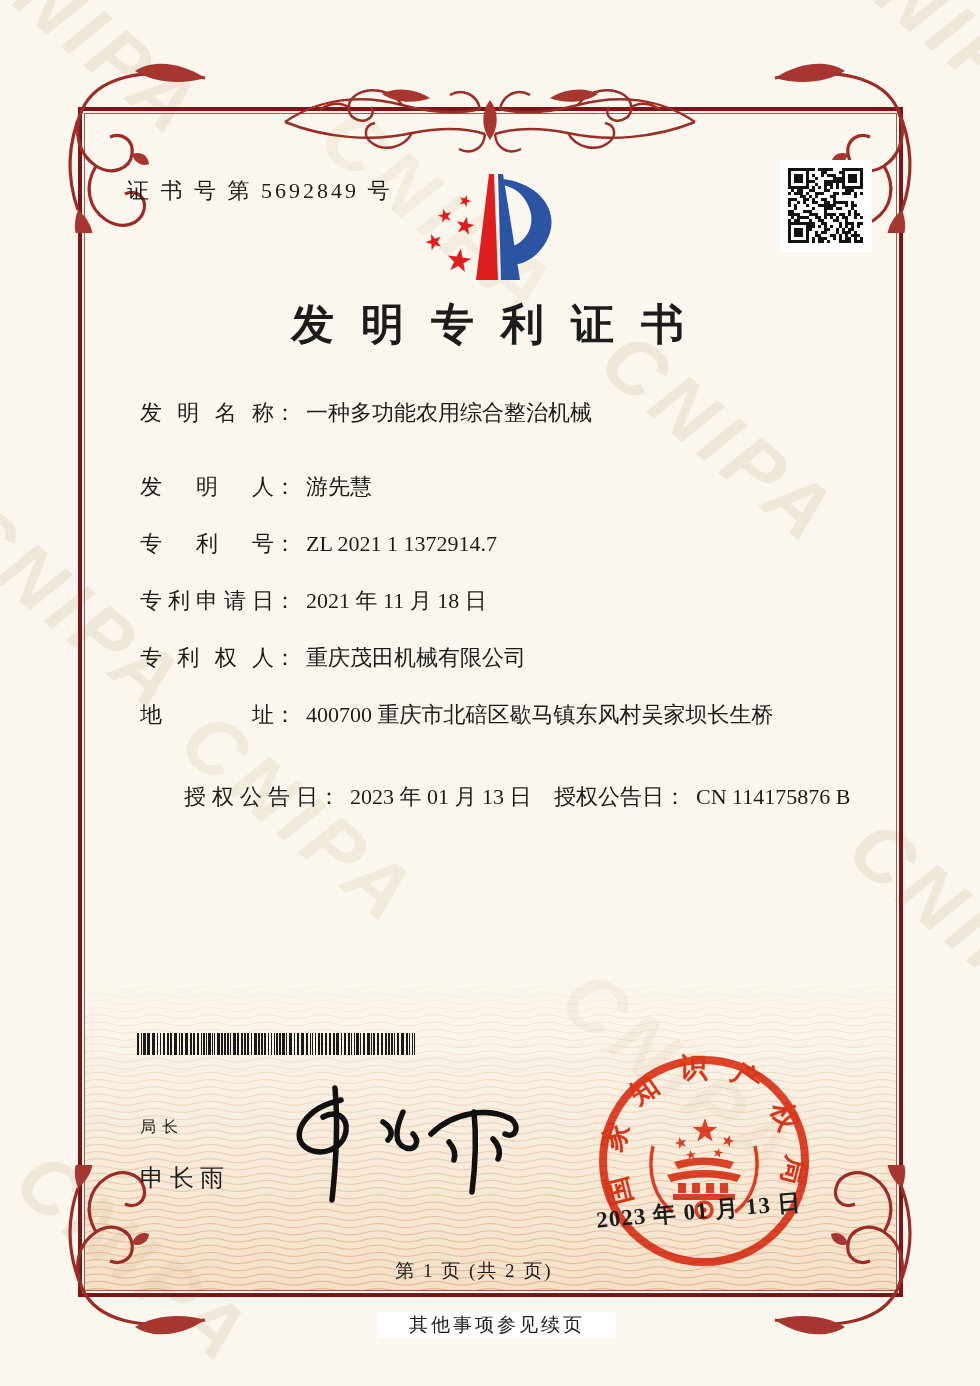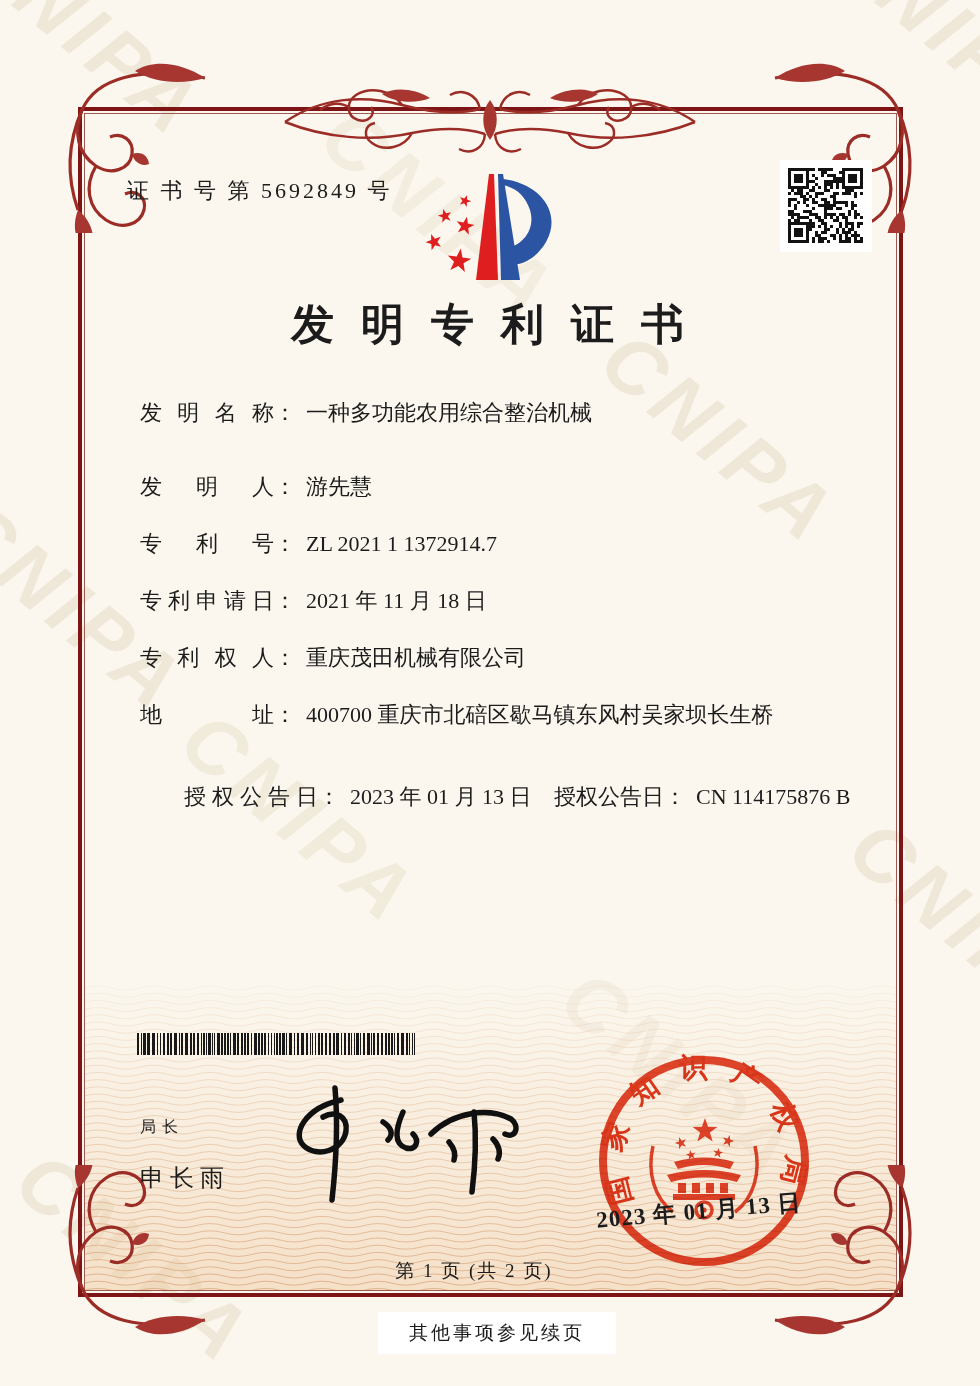--- a/index.html
+++ b/index.html
@@ -61,21 +61,21 @@
   #signature{left:283px; top:1082px; z-index:6;}
   
   #seal{left:593px; top:1050px; z-index:6; mix-blend-mode:multiply;}
   #seal-date{
     left:596px; top:1196px; width:200px; font-size:23px; font-weight:bold;
     transform:rotate(-5deg); z-index:7; white-space:nowrap; letter-spacing:1px;
   }
   
   #page-info{left:79px; top:1258px; width:790px; text-align:center; font-size:19px; z-index:5; letter-spacing:2px;}
   #cont-note{
-    left:378px; top:1312px; width:238px; height:42px; background:#ffffff;
+    left:378px; top:1312px; width:238px; height:26px; background:#ffffff;
     display:flex; align-items:center; justify-content:center;
     font-size:19px; letter-spacing:3px; z-index:5;
   }
 </style>
 </head>
 <body>
 
 <div id="page">
 
   <div class="wm" style="left:-55px; top:-15px;">CNIPA</div>

